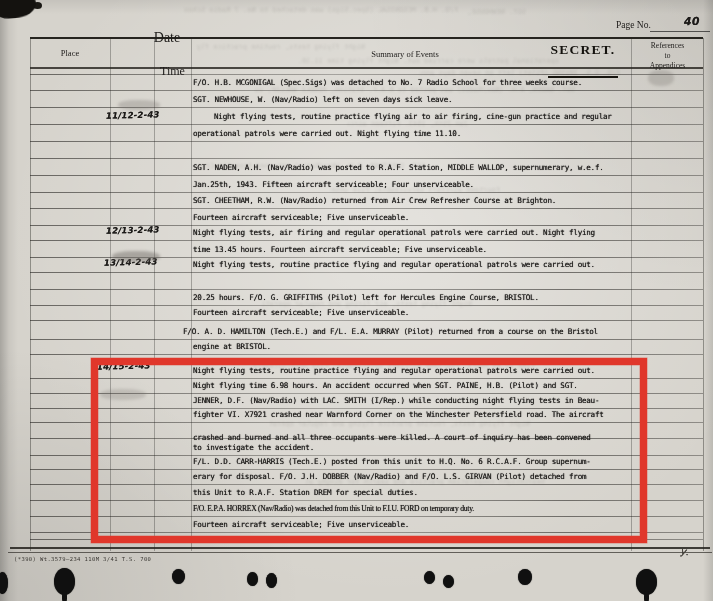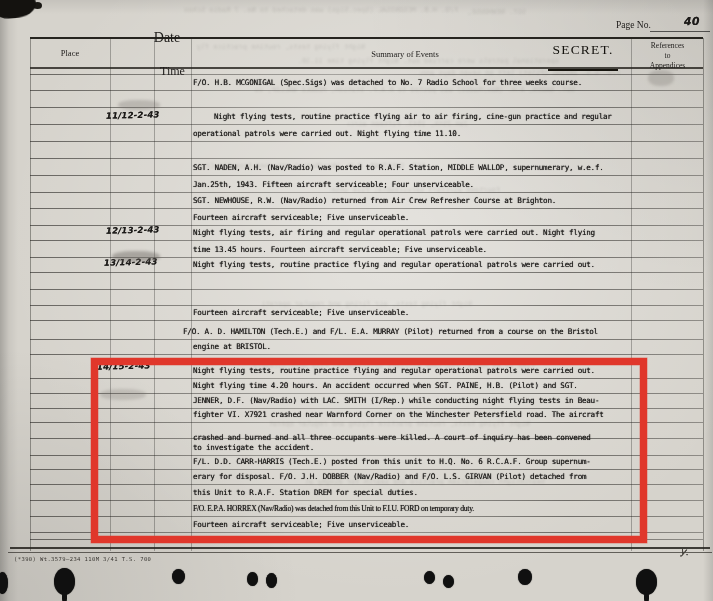--- a/index.html
+++ b/index.html
@@ -61,21 +61,21 @@
 
   <div class="abs" style="left:30px;top:37px;width:673px;height:2px;background:#26241f;"></div>
   <div class="abs" style="left:30px;top:67px;width:673px;height:1.5px;background:rgba(35,33,28,.8);"></div>
   <div class="abs" style="left:10px;top:547px;width:700px;height:1.5px;background:rgba(35,33,28,.85);"></div>
   <div class="abs" style="left:8px;top:552px;width:704px;height:1px;background:rgba(35,33,28,.65);"></div>
 
   <div class="hdr" style="left:40px;top:48px;width:60px;font-size:8.5px;">Place</div>
   <div class="hdr" style="left:112px;top:30px;width:40px;font-size:14px;padding-left:35px;">Date</div>
   <div class="hdr" style="left:154px;top:64px;width:37px;font-size:12px;">Time</div>
   <div class="hdr" style="left:320px;top:49px;width:170px;font-size:8.5px;">Summary of Events</div>
-  <div class="hdr" style="left:548px;top:42px;width:70px;font-size:13.5px;font-weight:normal;letter-spacing:1.2px;border-bottom:2.5px solid #17150f;padding-bottom:11px;color:#14120e;">SECRET.</div>
+  <div class="hdr" style="left:548px;top:42px;width:70px;font-size:13.5px;font-weight:bold;letter-spacing:1.2px;border-bottom:2.5px solid #17150f;padding-bottom:18px;color:#14120e;">SECRET.</div>
   <div class="hdr" style="left:633px;top:41px;width:69px;font-size:7.5px;">References</div>
   <div class="hdr" style="left:633px;top:51px;width:69px;font-size:7.5px;">to</div>
   <div class="hdr" style="left:633px;top:61px;width:69px;font-size:7.5px;">Appendices</div>
 
   <div class="abs" style="left:14px;top:556px;font-size:5.5px;font-family:'DejaVu Sans Mono',monospace;color:#3a3733;filter:blur(.3px);letter-spacing:.4px;">(*390)  Wt.3579—234  110M  3/41  T.S. 700</div>
   <div class="hand" style="left:681px;top:546px;font-size:10px;font-weight:normal;color:#4a463f;transform:rotate(8deg);">y.</div>
 
   <div class="abs" style="left: -4px; top: -6px; width: 40px; height: 24px; background: rgb(20, 18, 15); border-radius: 0px 40% 55% 30%; transform: rotate(-4deg); filter: blur(0.4px); z-index: 6;"></div>
   <div class="abs" style="left:33px;top:2px;width:9px;height:7px;background:#1a1814;border-radius:50%;filter:blur(.5px);"></div>
 
@@ -96,54 +96,56 @@
     <div class="bleed" style="left: 305px; top: 478px; width: 240px; opacity: 0.14;">Searchlight cooperation practice and search for dinghy also took place.  Night flying time</div>
     <div class="vline" style="left: 30px; top: 38px; height: 513px; opacity: 0.75;"></div>
     <div class="vline" style="left: 110px; top: 38px; height: 513px; opacity: 0.6;"></div>
     <div class="vline" style="left: 154px; top: 38px; height: 513px; opacity: 0.6;"></div>
     <div class="vline" style="left: 191px; top: 38px; height: 513px; opacity: 0.6;"></div>
     <div class="vline" style="left: 631px; top: 38px; height: 513px; opacity: 0.6;"></div>
     <div class="vline" style="left: 703px; top: 38px; height: 513px; opacity: 0.75;"></div>
     <div class="rule" style="top: 90px;"></div>
     <div class="typed" style="left: 193px; top: 78px;">F/O. H.B. MCGONIGAL (Spec.Sigs) was detached to No. 7 Radio School for three weeks course.</div>
     <div class="rule" style="top: 107px;"></div>
+    <div class="typed" style="left: 193px; top: 95px;">SGT. NEWHOUSE, W. (Nav/Radio) left on seven days sick leave.</div>
     <div class="rule" style="top: 124px;"></div>
     <div class="typed" style="left: 193px; top: 112px; padding-left: 21px;">Night flying tests, routine practice flying air to air firing, cine-gun practice and regular</div>
     <div class="rule" style="top: 141px;"></div>
     <div class="typed" style="left: 193px; top: 129px;">operational patrols were carried out.  Night flying time 11.10.</div>
     <div class="rule" style="top: 158px;"></div>
     <div class="rule" style="top: 175px;"></div>
     <div class="typed" style="left: 193px; top: 163px;">SGT. NADEN, A.H. (Nav/Radio) was posted to R.A.F. Station, MIDDLE WALLOP, supernumerary, w.e.f.</div>
     <div class="rule" style="top: 192px;"></div>
     <div class="typed" style="left: 193px; top: 180px;">Jan.25th, 1943.  Fifteen aircraft serviceable;  Four unserviceable.</div>
     <div class="rule" style="top: 208px;"></div>
-    <div class="typed" style="left: 193px; top: 196px;">SGT. NEWHOUSE, R.W. (Nav/Radio) returned from Air Crew Refresher Course at Brighton.</div>
+    <div class="typed" style="left: 193px; top: 196px;">SGT. CHEETHAM, R.W. (Nav/Radio) returned from Air Crew Refresher Course at Brighton.</div>
     <div class="rule" style="top: 225px;"></div>
     <div class="typed" style="left: 193px; top: 213px;">Fourteen aircraft serviceable;  Five unserviceable.</div>
     <div class="hand" style="left: 106px; top: 110px; font-size: 8.5px;">11/12-2-43</div>
     <div class="rule" style="top: 240px;"></div>
     <div class="typed" style="left: 193px; top: 228px;">Night flying tests, air firing and regular operational patrols were carried out.  Night flying</div>
     <div class="rule" style="top: 257px;"></div>
     <div class="typed" style="left: 193px; top: 245px;">time 13.45 hours.  Fourteen aircraft serviceable;  Five unserviceable.</div>
     <div class="hand" style="left: 106px; top: 225px; font-size: 8.5px;">12/13-2-43</div>
     <div class="rule" style="top: 272px;"></div>
     <div class="typed" style="left: 193px; top: 260px;">Night flying tests, routine practice flying and regular operational patrols were carried out.</div>
     <div class="rule" style="top: 289px;"></div>
     <div class="rule" style="top: 305px;"></div>
+    <div class="typed" style="left: 193px; top: 293px;">20.25 hours.  F/O. G. GRIFFITHS (Pilot) left for Hercules Engine Course, BRISTOL.</div>
     <div class="rule" style="top: 320px;"></div>
     <div class="typed" style="left: 193px; top: 308px;">Fourteen aircraft serviceable;  Five unserviceable.</div>
     <div class="rule" style="top: 339px;"></div>
     <div class="typed" style="left: 183px; top: 327px;">F/O. A. D. HAMILTON (Tech.E.) and F/L. E.A. MURRAY (Pilot) returned from a course on the Bristol</div>
     <div class="rule" style="top: 354px;"></div>
     <div class="typed" style="left: 193px; top: 342px;">engine at BRISTOL.</div>
     <div class="hand" style="left: 104px; top: 257px; font-size: 8.5px;">13/14-2-43</div>
     <div class="rule" style="top: 378px;"></div>
     <div class="typed" style="left: 193px; top: 366px;">Night flying tests, routine practice flying and regular operational patrols were carried out.</div>
     <div class="rule" style="top: 393px;"></div>
-    <div class="typed" style="left: 193px; top: 381px;">Night flying time 4.20 hours.  An accident occurred when SGT. PAINE, H.B. (Pilot) and SGT.</div>
+    <div class="typed" style="left: 193px; top: 381px;">Night flying time 6.98 hours.  An accident occurred when SGT. PAINE, H.B. (Pilot) and SGT.</div>
     <div class="rule" style="top: 408px;"></div>
     <div class="typed" style="left: 193px; top: 396px;">JENNER, D.F. (Nav/Radio) with LAC. SMITH (I/Rep.) while conducting night flying tests in Beau-</div>
     <div class="rule" style="top: 422px;"></div>
     <div class="typed" style="left: 193px; top: 410px;">fighter VI. X7921 crashed near Warnford Corner on the Winchester Petersfield road.  The aircraft</div>
     <div class="rule" style="top: 438px;"></div>
     <div class="typed" style="left: 193px; top: 426px; margin-top: 7px;">crashed and burned and all three occupants were killed.  A court of inquiry has been convened</div>
     <div class="rule" style="top: 455px;"></div>
     <div class="typed" style="left: 193px; top: 443px;">to investigate the accident.</div>
     <div class="rule" style="top: 469px;"></div>
     <div class="typed" style="left: 193px; top: 457px;">F/L. D.D. CARR-HARRIS (Tech.E.) posted from this unit to H.Q. No. 6 R.C.A.F. Group supernum-</div>

